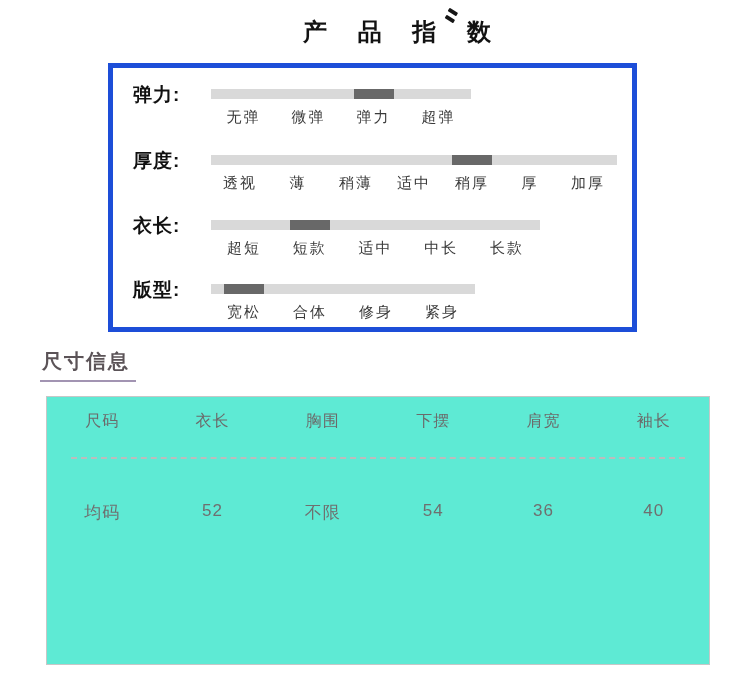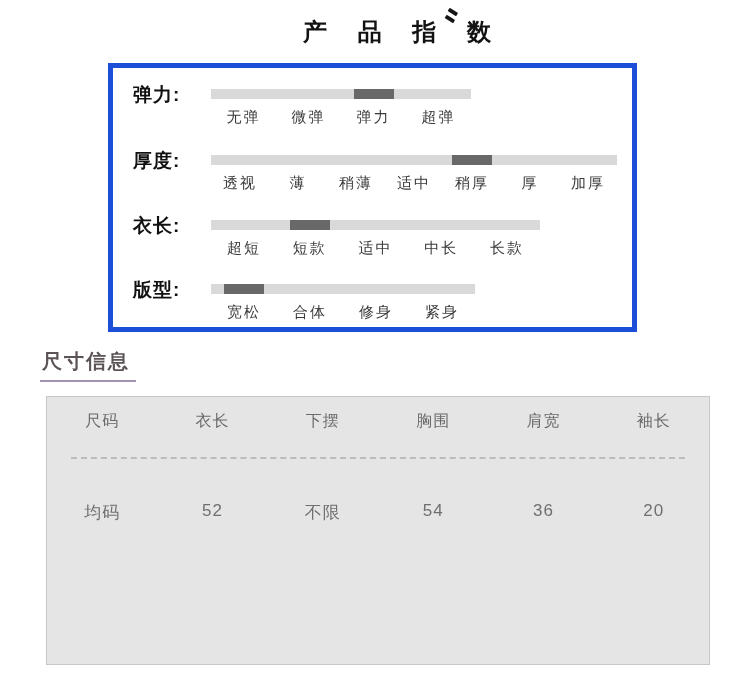--- a/index.html
+++ b/index.html
@@ -29,21 +29,21 @@
   .pi-opt { flex:1 1 0; text-align:center; font-size:15px; color:#3a3a3a;
             letter-spacing:2px; white-space:nowrap; }
 
   
   .heading { position:absolute; left:42px; top:348px; font-size:20px; font-weight:bold;
              color:#5b5357; letter-spacing:2px; }
   .heading-line { position:absolute; left:40px; top:380px; width:96px; height:2px; }
 
   
   .box2 { position:absolute; left:46px; top:396px; width:664px; height:269px;
-          border:1px solid #c7c7c7; box-sizing:border-box; background:#e5e5e5; }
+          border:1px solid #c7c7c7; box-sizing:border-box; background:#5eead4; }
   .t-header { position:absolute; top:14px; left:0; width:100%;
               display:grid; grid-template-columns:repeat(6,1fr); }
   .t-header .t-cell { text-align:center; font-size:16px; color:#6b6b6b; letter-spacing:1px; }
   .t-dash { position:absolute; top:60px; left:24px; right:24px;
             border-top:2px dashed #bcbcbc; height:0; }
   .t-row { position:absolute; top:84px; left:0; width:100%;
            display:grid; grid-template-columns:repeat(6,1fr);margin-top:20px; }
   .t-row .t-cell { text-align:center; font-size:17px; color:#6f6f6f; letter-spacing:1px; }
 
   .note { position:absolute; bottom:32px; left:0; width:100%; text-align:center;
@@ -143,31 +143,31 @@
       </div>
   </div>
 
   <div class="heading" style="color: rgb(91, 83, 87);">尺寸信息</div>
   <div class="heading-line" style="background: rgb(162, 148, 178);"></div>
 
   <div class="box2">
     <div class="t-header">
         <span class="t-cell">尺码</span>
         <span class="t-cell">衣长</span>
+        <span class="t-cell">胸围</span>
         <span class="t-cell">下摆</span>
-        <span class="t-cell">胸围</span>
         <span class="t-cell">肩宽</span>
         <span class="t-cell">袖长</span>
       </div>
     <div class="t-dash"></div>
     <div>
         <div class="t-row">
           <span class="t-cell">均码</span>
           <span class="t-cell">52</span>
           <span class="t-cell">不限</span>
           <span class="t-cell">54</span>
           <span class="t-cell">36</span>
-          <span class="t-cell">20</span>
+          <span class="t-cell">40</span>
         </div>
       </div>
   </div>
 
 </div>
 
 </body></html>

